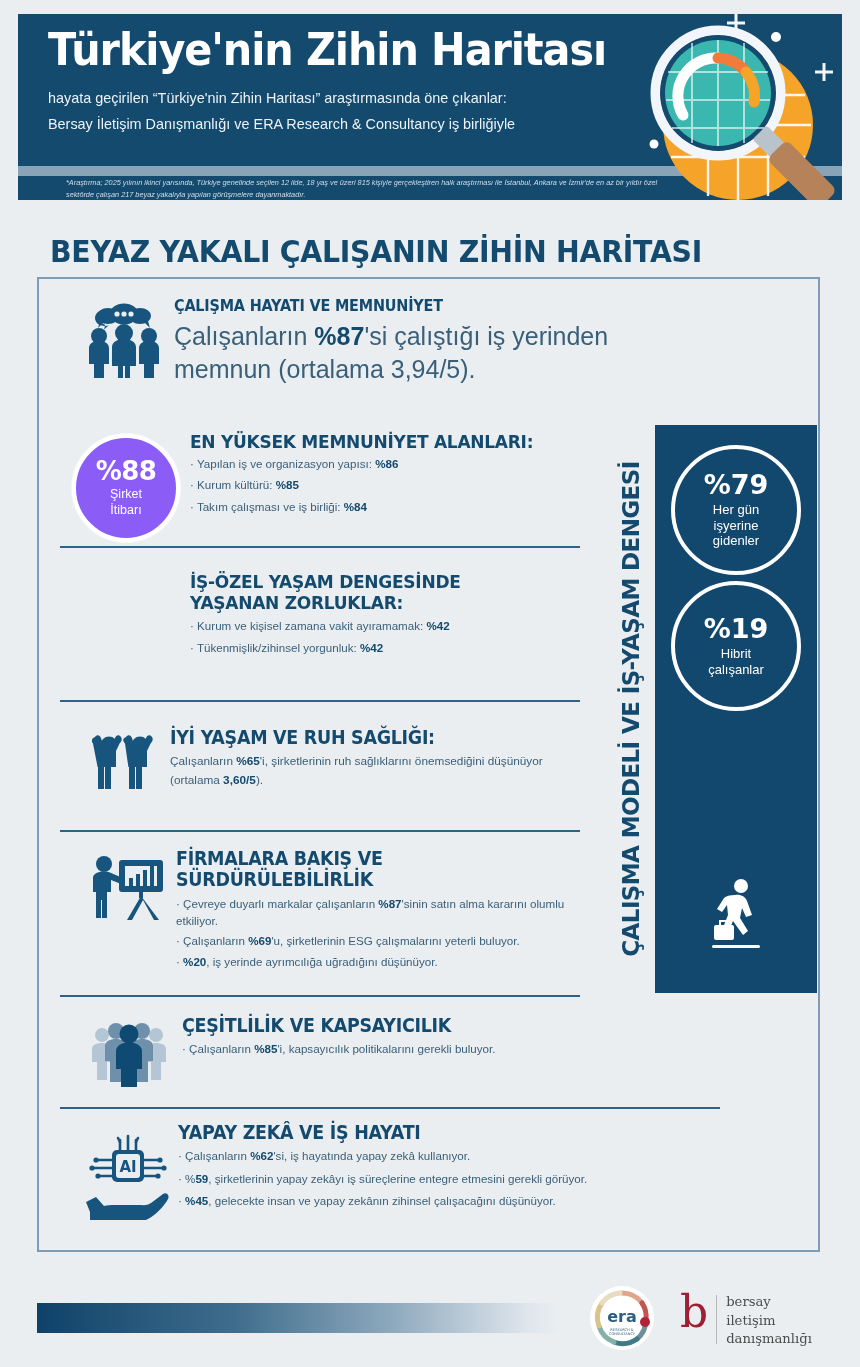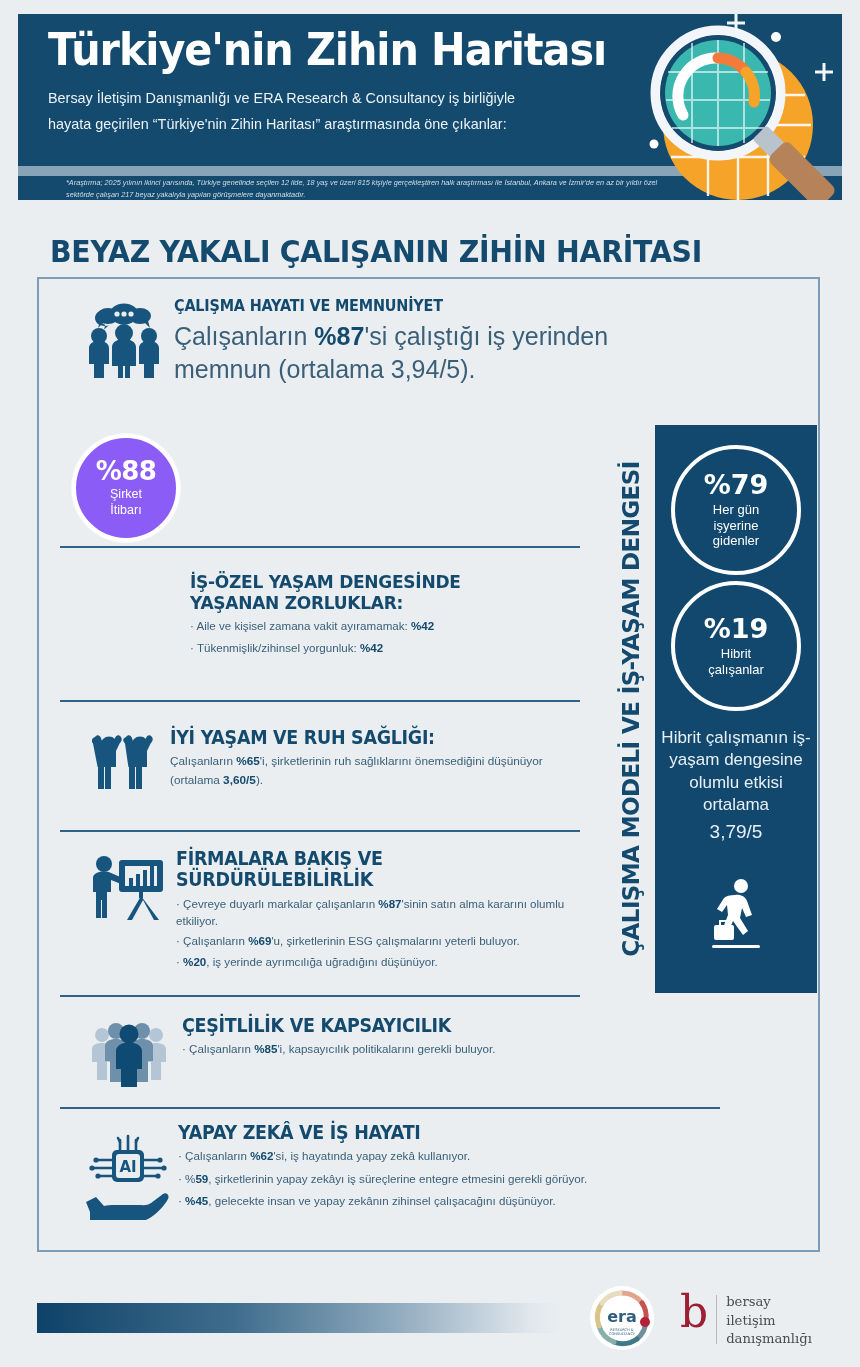--- a/index.html
+++ b/index.html
@@ -196,22 +196,22 @@
         <g transform="rotate(45 148 133)">
           <rect x="136" y="120" width="26" height="20" rx="3" fill="#b8c3cc"></rect>
           <rect x="160" y="116" width="72" height="28" rx="7" fill="#b5825a"></rect>
         </g>
       </g>
     </svg>
 
     <div class="hdr-inner">
       <div class="hdr-title">Türkiye'nin Zihin Haritası</div>
       <div class="hdr-sub">
+        <div>hayata geçirilen “Türkiye'nin Zihin Haritası” araştırmasında öne çıkanlar:</div>
         <div>Bersay İletişim Danışmanlığı ve ERA Research &amp; Consultancy iş birliğiyle</div>
-        <div>hayata geçirilen “Türkiye'nin Zihin Haritası” araştırmasında öne çıkanlar:</div>
       </div>
     </div>
     <div class="hdr-note">*Araştırma; 2025 yılının ikinci yarısında, Türkiye genelinde seçilen 12 ilde, 18 yaş ve üzeri 815 kişiyle gerçekleştiren halk araştırması ile İstanbul, Ankara ve İzmir'de en az bir yıldır özel sektörde çalışan 217 beyaz yakalıyla yapılan görüşmelere dayanmaktadır.</div>
   </div>
 
   <div class="main-title">BEYAZ YAKALI ÇALIŞANIN ZİHİN HARİTASI</div>
 
   <div class="frame-l"></div>
   <div class="frame-r"></div>
   <div class="frame-t"></div>
@@ -245,27 +245,35 @@
     </div>
   </div>
 
   <div class="circle" style="left:72px; top:434px; width:108px; height:108px;">
     <div class="big">%88</div>
     <div class="small">
       <div>Şirket</div>
       <div>İtibarı</div>
     </div>
   </div>
+  <div style="position:absolute; left:190px; top:432px; width:390px;">
+    <div class="rowhead">EN YÜKSEK MEMNUNİYET ALANLARI:</div>
+    <div class="bullets">
+      <div class="bullet">· <span>Yapılan iş ve organizasyon yapısı: </span><b>%86</b></div>
+      <div class="bullet">· <span>Kurum kültürü: </span><b>%85</b></div>
+      <div class="bullet">· <span>Takım çalışması ve iş birliği: </span><b>%84</b></div>
+    </div>
+  </div>
   <div class="sep" style="top:546px;"></div>
 
   <div style="position:absolute; left:190px; top:572px; width:390px;">
     <div class="rowhead">İŞ-ÖZEL YAŞAM DENGESİNDE</div>
     <div class="rowhead">YAŞANAN ZORLUKLAR:</div>
     <div class="bullets" style="margin-top:7px;">
-      <div class="bullet">· <span>Aile ve kişisel zamana vakit ayıramamak: </span><b>%42</b></div>
+      <div class="bullet">· <span>Kurum ve kişisel zamana vakit ayıramamak: </span><b>%42</b></div>
       <div class="bullet">· <span>Tükenmişlik/zihinsel yorgunluk: </span><b>%42</b></div>
     </div>
   </div>
   <div class="sep" style="top:700px;"></div>
 
   <div class="icorow" style="left:92px; top:727px; width:490px;">
     <svg style="position:absolute;left:0;top:2px;" width="66" height="62" viewBox="0 0 66 62">
       <g fill="#17557e">
         <circle cx="17" cy="16" r="8.5"></circle>
         <circle cx="48" cy="16" r="8.5"></circle>
@@ -385,24 +393,20 @@
         <div>gidenler</div>
       </div>
     </div>
     <div class="rp-circ" style="left:16px; top:156px; width:130px; height:130px;">
       <div class="big">%19</div>
       <div class="small">
         <div>Hibrit</div>
         <div>çalışanlar</div>
       </div>
     </div>
-    <div class="rp-text">
-      <span>Hibrit çalışmanın iş-yaşam dengesine olumlu etkisi ortalama</span>
-      <span class="num">3,79/5</span>
-    </div>
     <svg class="rp-walker" viewBox="0 0 56 74">
       <g fill="#ffffff">
         <circle cx="33" cy="9" r="7"></circle>
         <path d="M27 18c5-1 10 1 12 6l5 14-6 2-4-9-2 10 8 13-5 4-10-14-6 14-6-2 7-18-1-10-5 7-5-3 7-11c2-2 6-3 11-3z"></path>
         <rect x="6" y="48" width="20" height="15" rx="2"></rect>
         <path d="M12 48v-4h8v4" stroke="#ffffff" stroke-width="2" fill="none"></path>
         <rect x="4" y="68" width="48" height="3" rx="1.5"></rect>
       </g>
     </svg>
   </div>

